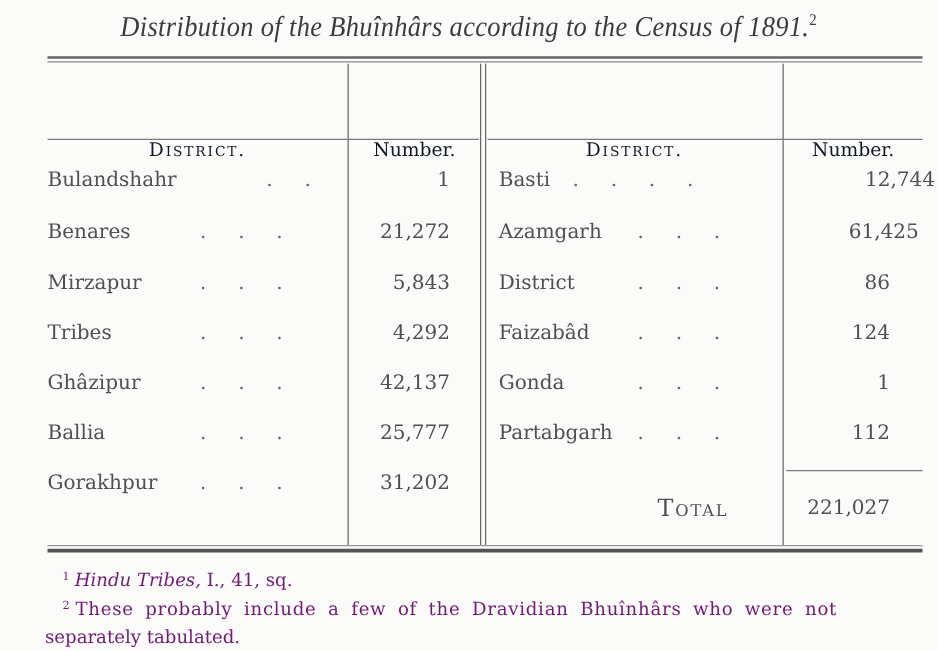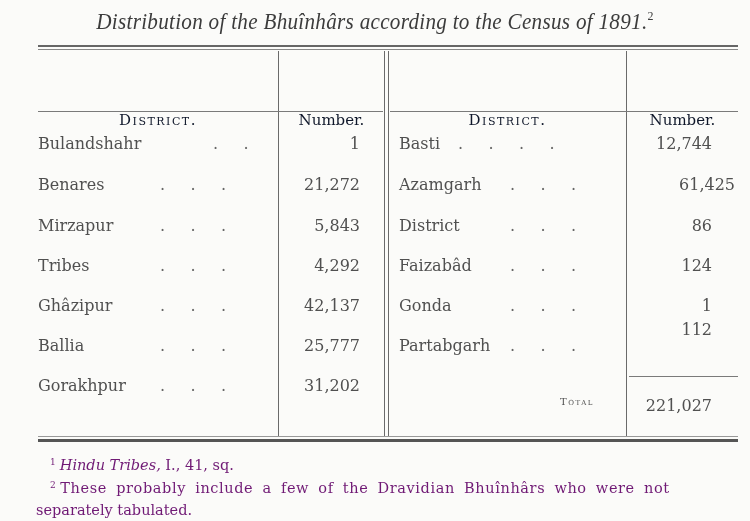--- a/index.html
+++ b/index.html
@@ -149,21 +149,21 @@
     <div class="cell-name" style="left:38px; top:376px;">Gorakhpur</div>
     <div class="cell-dots" style="left:160px; top:376px;">.     .     .</div>
     <div class="cell-num" style="left:280px; width:80px; top:376px;">31,202</div>
   </div>
 </div>
 
 <div>
   <div>
     <div class="cell-name" style="left:399px; top:134px;">Basti</div>
     <div class="cell-dots" style="left:458px; top:134px;">.     .     .     .</div>
-    <div class="cell-num" style="left:628px; width:84px; top:134px;">12,744</div>
+    <div class="cell-num" style="left:664px; width:84px; top:134px;">12,744</div>
   </div>
   <div>
     <div class="cell-name" style="left:399px; top:175px;">Azamgarh</div>
     <div class="cell-dots" style="left:510px; top:175px;">.     .     .</div>
     <div class="cell-num" style="left:628px; width:84px; top:175px;margin-left:23px;">61,425</div>
   </div>
   <div>
     <div class="cell-name" style="left:399px; top:216px;">District</div>
     <div class="cell-dots" style="left:510px; top:216px;">.     .     .</div>
     <div class="cell-num" style="left:628px; width:84px; top:216px;">86</div>
@@ -174,26 +174,26 @@
     <div class="cell-num" style="left:628px; width:84px; top:256px;">124</div>
   </div>
   <div>
     <div class="cell-name" style="left:399px; top:296px;">Gonda</div>
     <div class="cell-dots" style="left:510px; top:296px;">.     .     .</div>
     <div class="cell-num" style="left:628px; width:84px; top:296px;">1</div>
   </div>
   <div>
     <div class="cell-name" style="left:399px; top:336px;">Partabgarh</div>
     <div class="cell-dots" style="left:510px; top:336px;">.     .     .</div>
-    <div class="cell-num" style="left:628px; width:84px; top:320px;">112</div>
+    <div class="cell-num" style="left:628px; width:84px; top:336px;">112</div>
   </div>
 </div>
 
 <div class="hline" style="left:629px; top:376px; width:109px;"></div>
-<div class="cell-name smallcaps" style="left:560px; top:396px; font-size:10px;">Total</div>
+<div class="cell-name smallcaps" style="left:526px; top:396px; font-size:19px;">Total</div>
 <div class="cell-num" style="left:628px; width:84px; top:396px;">221,027</div>
 
 <div class="rule" style="left:38px; top:436px; width:700px; height:1px; background:#999;"></div>
 <div class="rule" style="left:38px; top:439px; width:700px; height:3px; background:#555;"></div>
 
 <div class="foot" style="left:50px; top:457px;">
   <span class="fn">1</span><i>Hindu Tribes,</i><span> I., 41, sq.</span>
 </div>
 <div class="foot" style="left:50px; top:480px; letter-spacing:0.6px; word-spacing:4px;">
   <span class="fn">2</span><span>These probably include a few of the Dravidian Bhuînhârs who were not</span>

